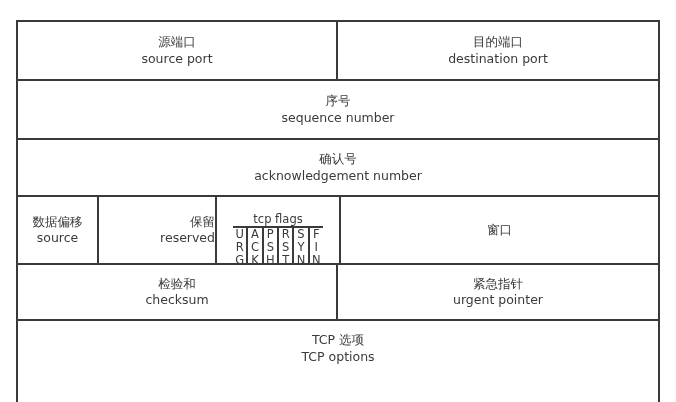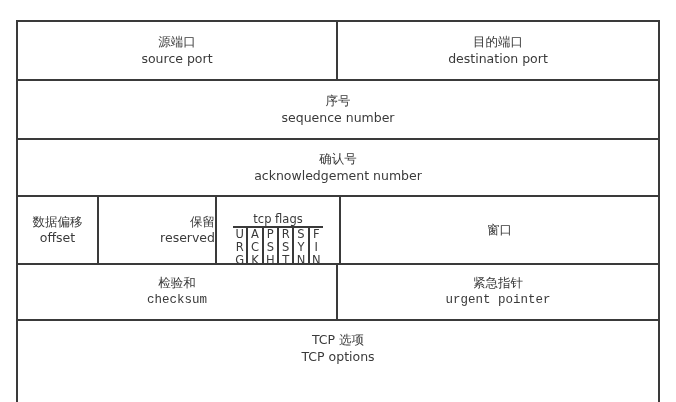--- a/index.html
+++ b/index.html
@@ -31,21 +31,21 @@
     display: flex;
     box-sizing: border-box;
     border-bottom: 2px solid #3a3a3a;
   }
   .row:last-child { border-bottom: none; }
 
   .row-ports   { height: 59px; }
   .row-seq     { height: 59px; }
   .row-ack     { height: 57px; }
   .row-flags   { height: 68px; }
-  .row-cksum   { height: 56px; font-family: Liberation Mono, monospace; }
+  .row-cksum   { height: 56px; }
   .row-options { height: 55px; justify-content: flex-end; }
 
   .cell {
     box-sizing: border-box;
     display: flex;
     flex-direction: column;
     align-items: center;
     justify-content: center;
     border-right: 2px solid #3a3a3a;
     overflow: hidden;
@@ -135,21 +135,21 @@
   <div class="row row-ack">
     <div class="cell full">
       <span class="cell-zh">确认号</span>
       <span class="cell-en">acknowledgement number</span>
     </div>
   </div>
 
   <div class="row row-flags">
     <div class="cell col-offset">
       <span class="cell-zh">数据偏移</span>
-      <span class="cell-en">offset</span>
+      <span class="cell-en">source</span>
     </div>
     <div class="cell col-reserved">
       <span class="cell-zh">保留</span>
       <span class="cell-en">reserved</span>
     </div>
 
     <div class="cell col-flags">
       <div class="flags-wrap">
         <div class="flags-title">tcp flags</div>
         <div class="flags-cols">

